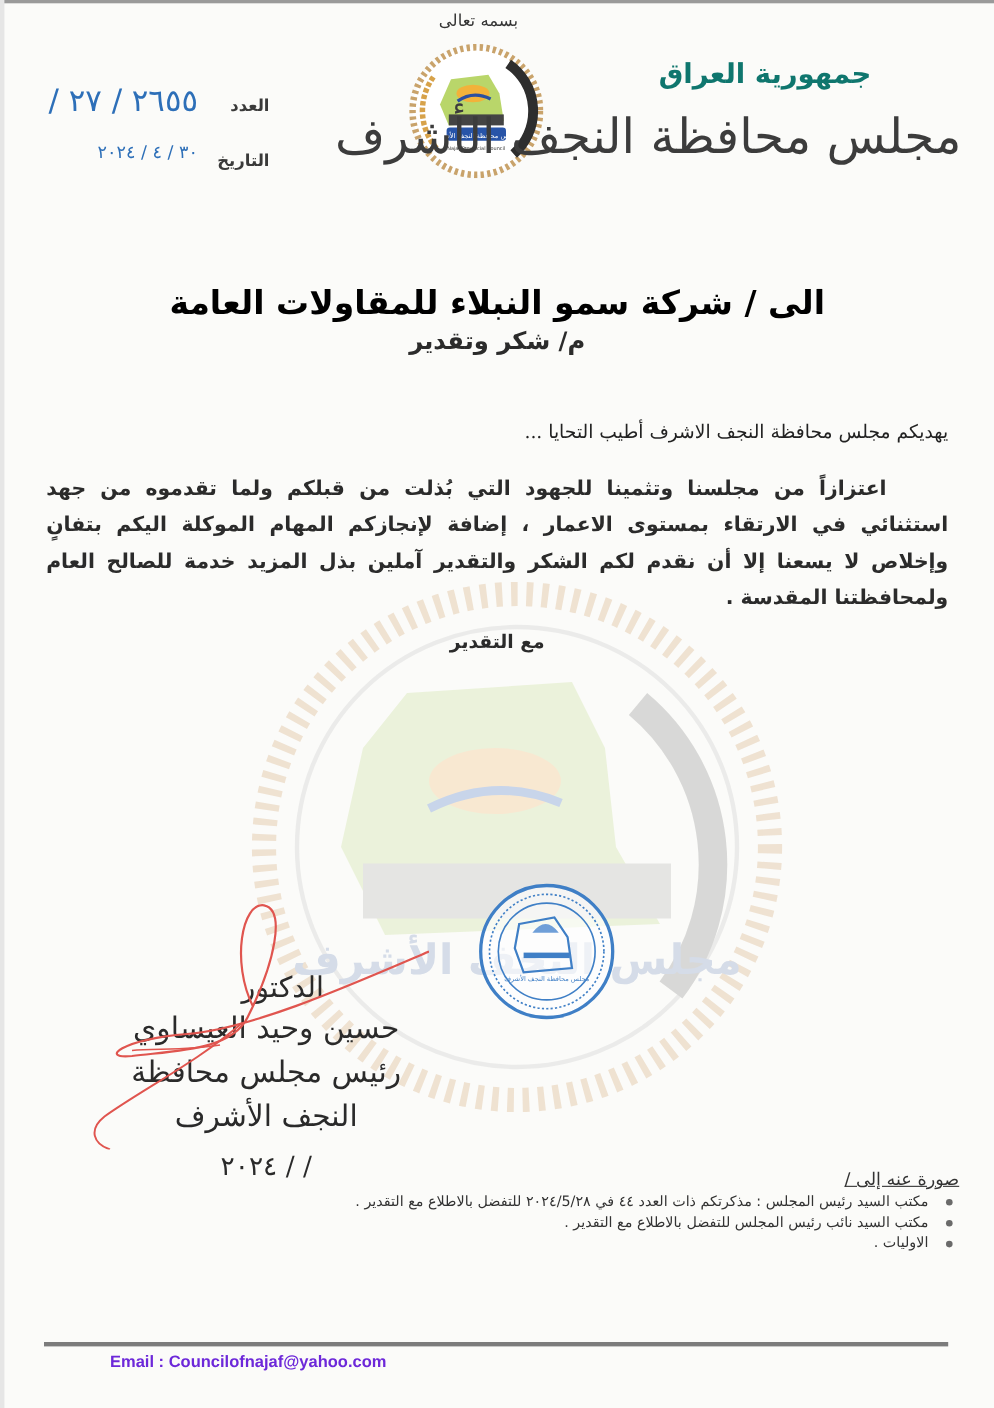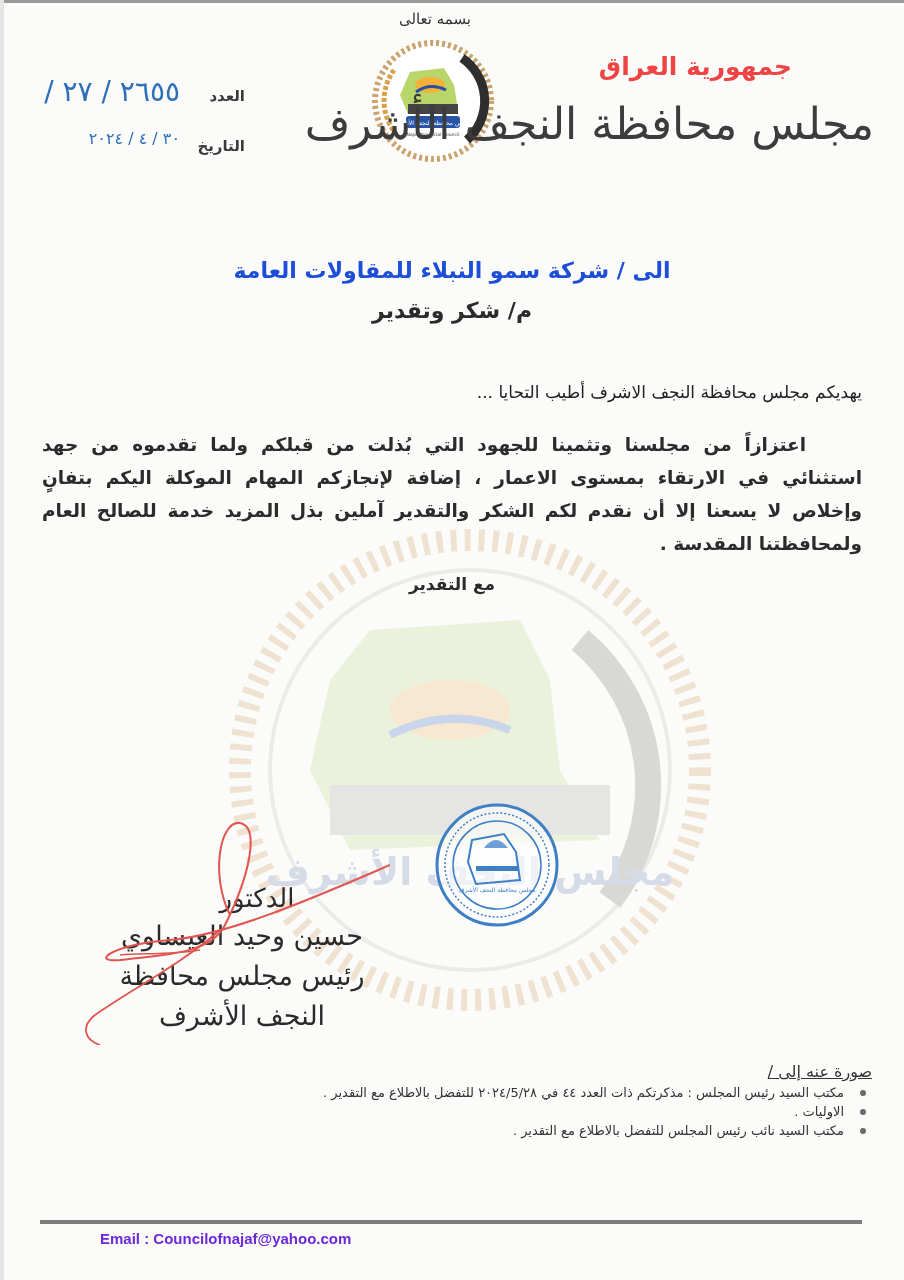--- a/index.html
+++ b/index.html
@@ -10,34 +10,34 @@
     color: #222;
   }
   .page-edge-top { position:absolute; left:0; top:0; width:904px; height:3px; background:#9a9a9a; }
   .page-edge-left { position:absolute; left:0; top:0; width:4px; height:1280px; background:#e6e6e6; }
 
   
   .bismillah { position:absolute; left:380px; top:10px; width:110px; text-align:center;
     font-family:"DejaVu Serif", serif; font-size:15px; color:#333; direction:rtl; }
   .logo { position:absolute; left:372px; top:40px; width:122px; height:122px; }
   .republic { position:absolute; right:112px; top:52px; direction:rtl;
-    font-family:"DejaVu Sans", sans-serif; font-weight:bold; font-size:25px; color:#ef4444; }
+    font-family:"DejaVu Sans", sans-serif; font-weight:bold; font-size:25px; color:#0f766e; }
   .council-title { position:absolute; right:30px; top:98px; direction:rtl;
     font-family:"DejaVu Serif", serif; font-size:44px; color:#3c3c3c; letter-spacing:-1px; }
 
   .ref-block { position:absolute; left:20px; top:75px; width:230px; direction:rtl; }
   .ref-row { position:relative; height:50px; }
   .ref-label { position:absolute; right:5px; top:12px; font-weight:bold; font-size:15px; color:#3a3a3a; }
   .ref-value { position:absolute; right:70px; top:0px; font-family:"DejaVu Sans", sans-serif;
     font-size:28px; color:#2d6fb8; letter-spacing:3px; white-space:nowrap; }
   .date-value { font-size:16px; top:4px; }
 
   
   .recipient { position:absolute; left:0; width:904px; top:258px; text-align:center; direction:rtl;
-    font-weight:bold; font-size:22px; color:#1d4ed8; }
+    font-weight:bold; font-size:30px; color:#000000; }
   .subject { position:absolute; left:0; width:904px; top:298px; text-align:center; direction:rtl;
     font-weight:bold; font-size:22px; color:#2b2b2b; }
 
   .greeting { position:absolute; right:42px; top:382px; direction:rtl;
     font-family:"DejaVu Serif", serif; font-size:17px; color:#222; }
 
   .body-text { position:absolute; left:42px; right:42px; top:428px; direction:rtl; text-align:justify;
     text-align-last:right; font-weight:bold; font-size:18.5px; line-height:33px; color:#2b2b2b; }
   .body-text .indent { display:inline-block; width:56px; }
 
@@ -134,32 +134,33 @@
   <path d="M40 40 L72 34 L84 52 L88 80 L44 84 L36 62 Z" fill="none" stroke="#3f7fc6" stroke-width="2"></path>
   <path d="M52 48 Q64 32 76 48 Z" fill="#6f9fd8"></path>
   <rect x="44" y="66" width="42" height="5" fill="#3f7fc6"></rect>
   <text x="65" y="92" text-anchor="middle" font-size="6" fill="#3f7fc6" font-family="DejaVu Sans, sans-serif">مجلس محافظة النجف الأشرف</text>
 </svg>
 
 <div class="sig-block">
   <div class="sig-title">الدكتور</div>
   <div class="sig-name">حسين وحيد العيساوي</div>
   <div class="sig-position">رئيس مجلس محافظة النجف الأشرف</div>
+  <div class="sig-date">/     / ٢٠٢٤</div>
 </div>
 
 <svg class="signature" viewBox="0 0 330 230">
   <path d="M170 100 C150 60, 160 5, 180 8 C200 12, 190 60, 165 110 C150 140, 100 140, 60 145 C30 148, 50 130, 110 125 C170 120, 260 80, 330 50" fill="none" stroke="#e0554f" stroke-width="2"></path>
   <path d="M160 115 C120 150, 70 175, 35 200 C20 212, 25 225, 40 230" fill="none" stroke="#e0554f" stroke-width="1.8"></path>
   <path d="M140 135 C110 140, 80 138, 60 140" fill="none" stroke="#e0554f" stroke-width="1.5"></path>
 </svg>
 
 <div class="cc-block">
   <div class="cc-heading">صورة عنه إلى /</div>
   <ul class="cc-list">
     <li class="cc-item"><span class="cc-bullet"></span><span>مكتب السيد رئيس المجلس :  مذكرتكم ذات العدد ٤٤ في ٢٠٢٤/5/٢٨ للتفضل بالاطلاع مع التقدير .</span></li>
+    <li class="cc-item"><span class="cc-bullet"></span><span>مكتب السيد نائب رئيس المجلس للتفضل بالاطلاع مع التقدير .</span></li>
     <li class="cc-item"><span class="cc-bullet"></span><span>الاوليات .</span></li>
-    <li class="cc-item"><span class="cc-bullet"></span><span>مكتب السيد نائب رئيس المجلس للتفضل بالاطلاع مع التقدير .</span></li>
   </ul>
 </div>
 
 <div class="footer-rule"></div>
 <div class="footer-email">Email : Councilofnajaf@yahoo.com</div>
 <div class="footer-code">عـ٢٠٢٤ـلـي ١٥٢</div>
 
 </body></html>

